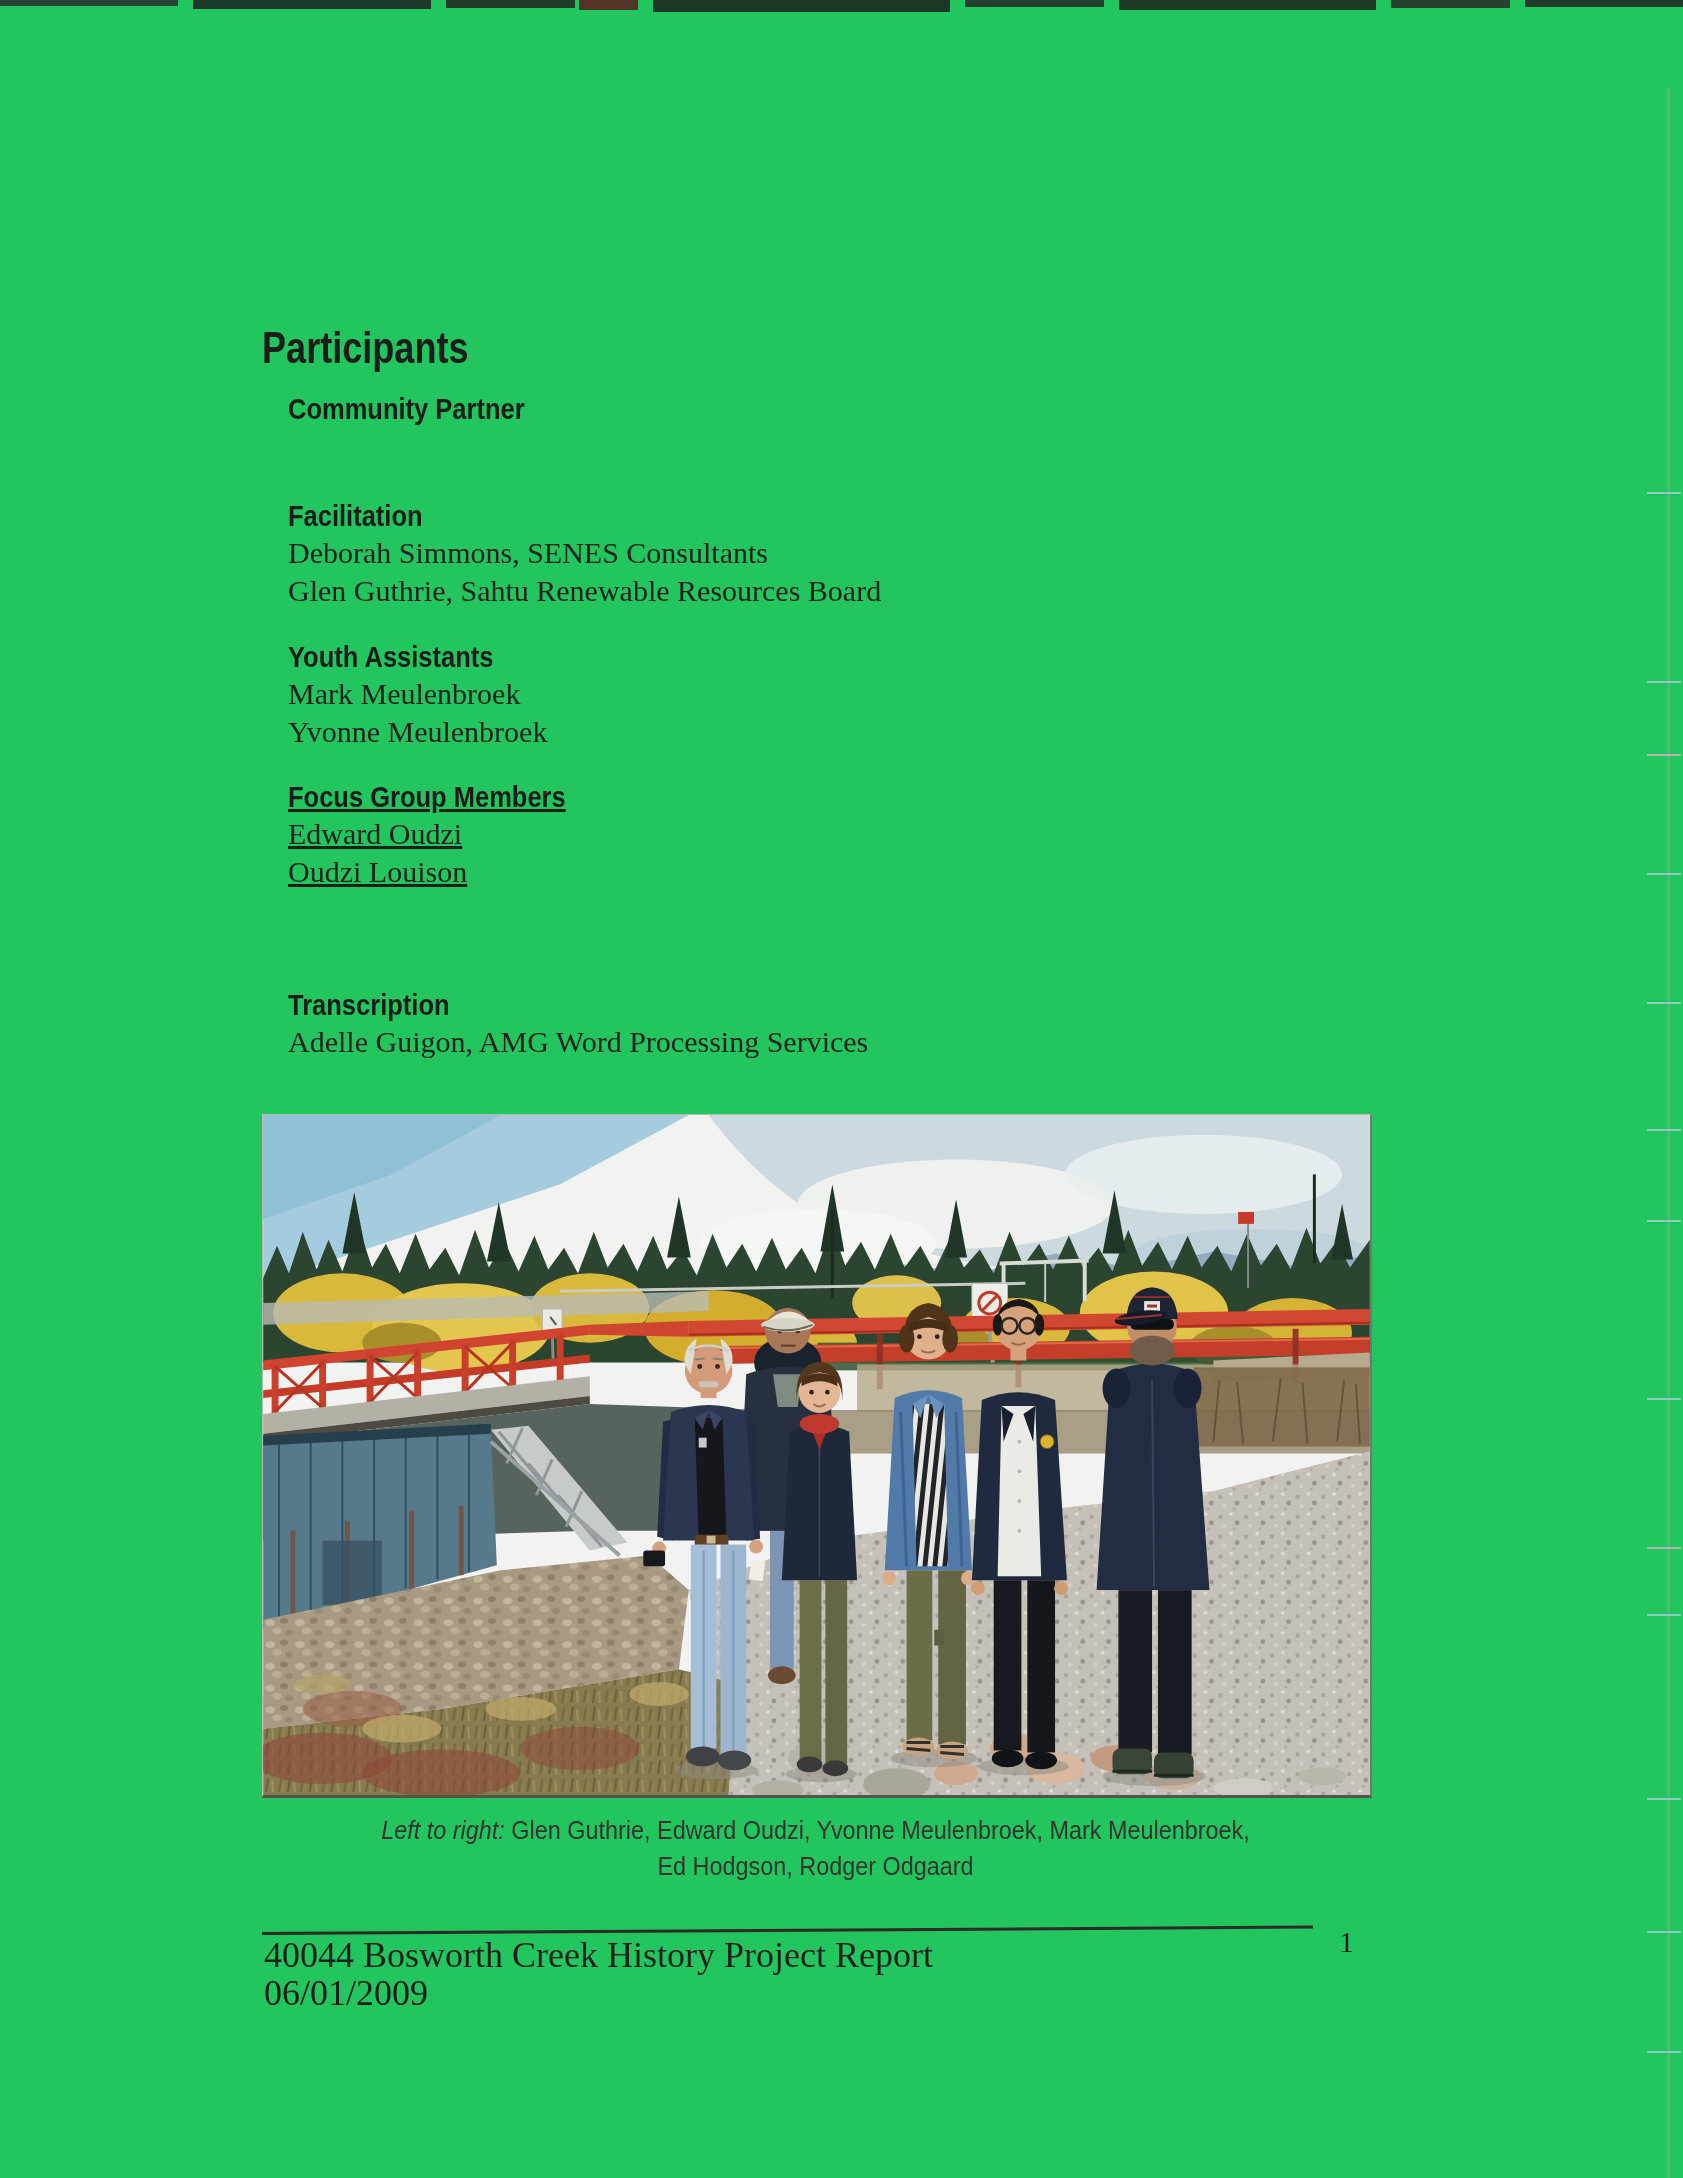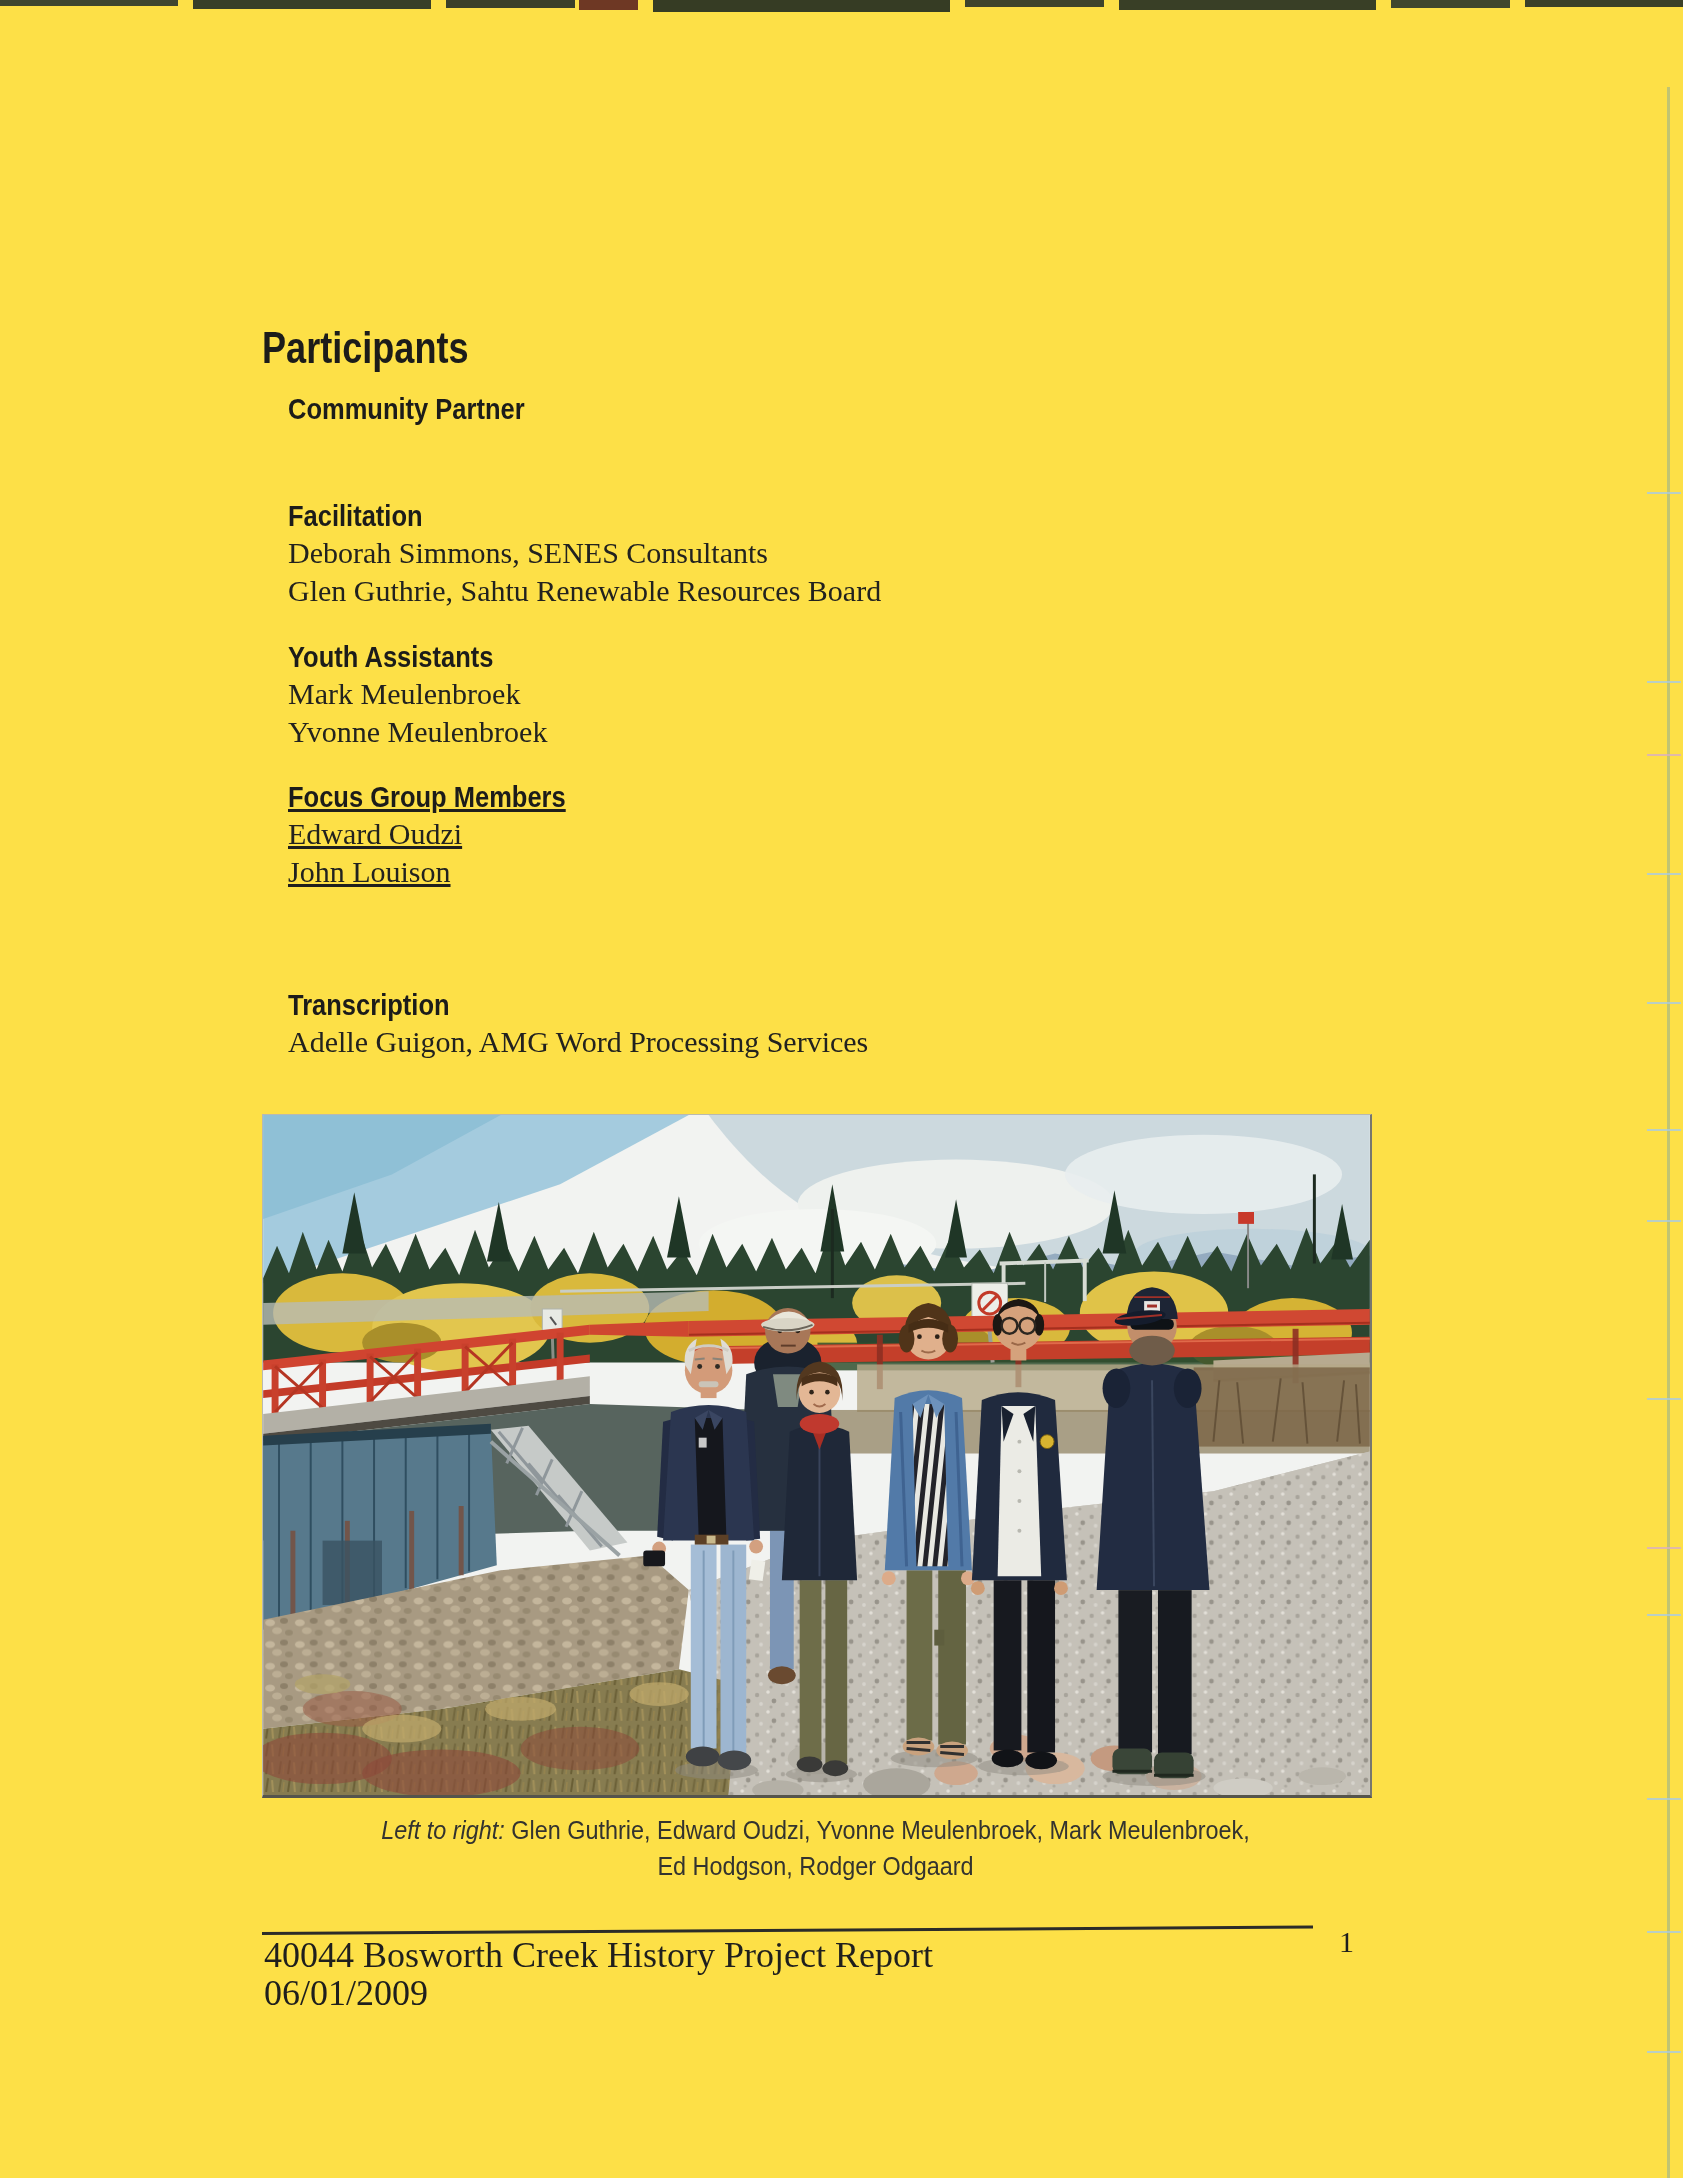--- a/index.html
+++ b/index.html
@@ -1,18 +1,18 @@
 <!DOCTYPE html>
 <html><head>
 <meta charset="utf-8">
 <style>
   html,body{margin:0;padding:0;background:#e8e8e6;}
   .page{
     position:relative; width:1683px; height:2178px;
-    background:#fde047; overflow:hidden;
+    background:#22c55e; overflow:hidden;
     font-family:"Liberation Serif", serif; color:#1f1f1d;
   }
   
   .artifact{position:absolute;}
   .top-strip span{position:absolute; top:0; display:block; opacity:.88;}
   .edge-line{position:absolute; left:1667px; top:87px; width:3px; height:2091px;
     background:#86a89e; opacity:.5;}
   .edge-tick{position:absolute; width:34px; height:2px; left:1647px;
     background:#a9cbe2; opacity:.8;}
   .edge-tick.pink{background:#d8afc2;}
@@ -98,21 +98,21 @@
 
   <div class="section" style="top:639px;">
     <h2>Youth Assistants</h2>
     <div class="line">Mark Meulenbroek</div>
     <div class="line">Yvonne Meulenbroek</div>
   </div>
 
   <div class="section" style="top:779px;text-decoration:underline;">
     <h2>Focus Group Members</h2>
     <div class="line">Edward Oudzi</div>
-    <div class="line">John Louison</div>
+    <div class="line">Oudzi Louison</div>
   </div>
 
   <div class="section" style="top:987px;">
     <h2>Transcription</h2>
     <div class="line">Adelle Guigon, AMG Word Processing Services</div>
   </div>
 
   <div class="photo" title="Six project participants standing on a gravel bar in front of a bridge with red railings over Bosworth Creek, autumn spruce and yellow aspen trees behind">
     <svg viewBox="0 0 1118 687" xmlns="http://www.w3.org/2000/svg">
       <defs>

